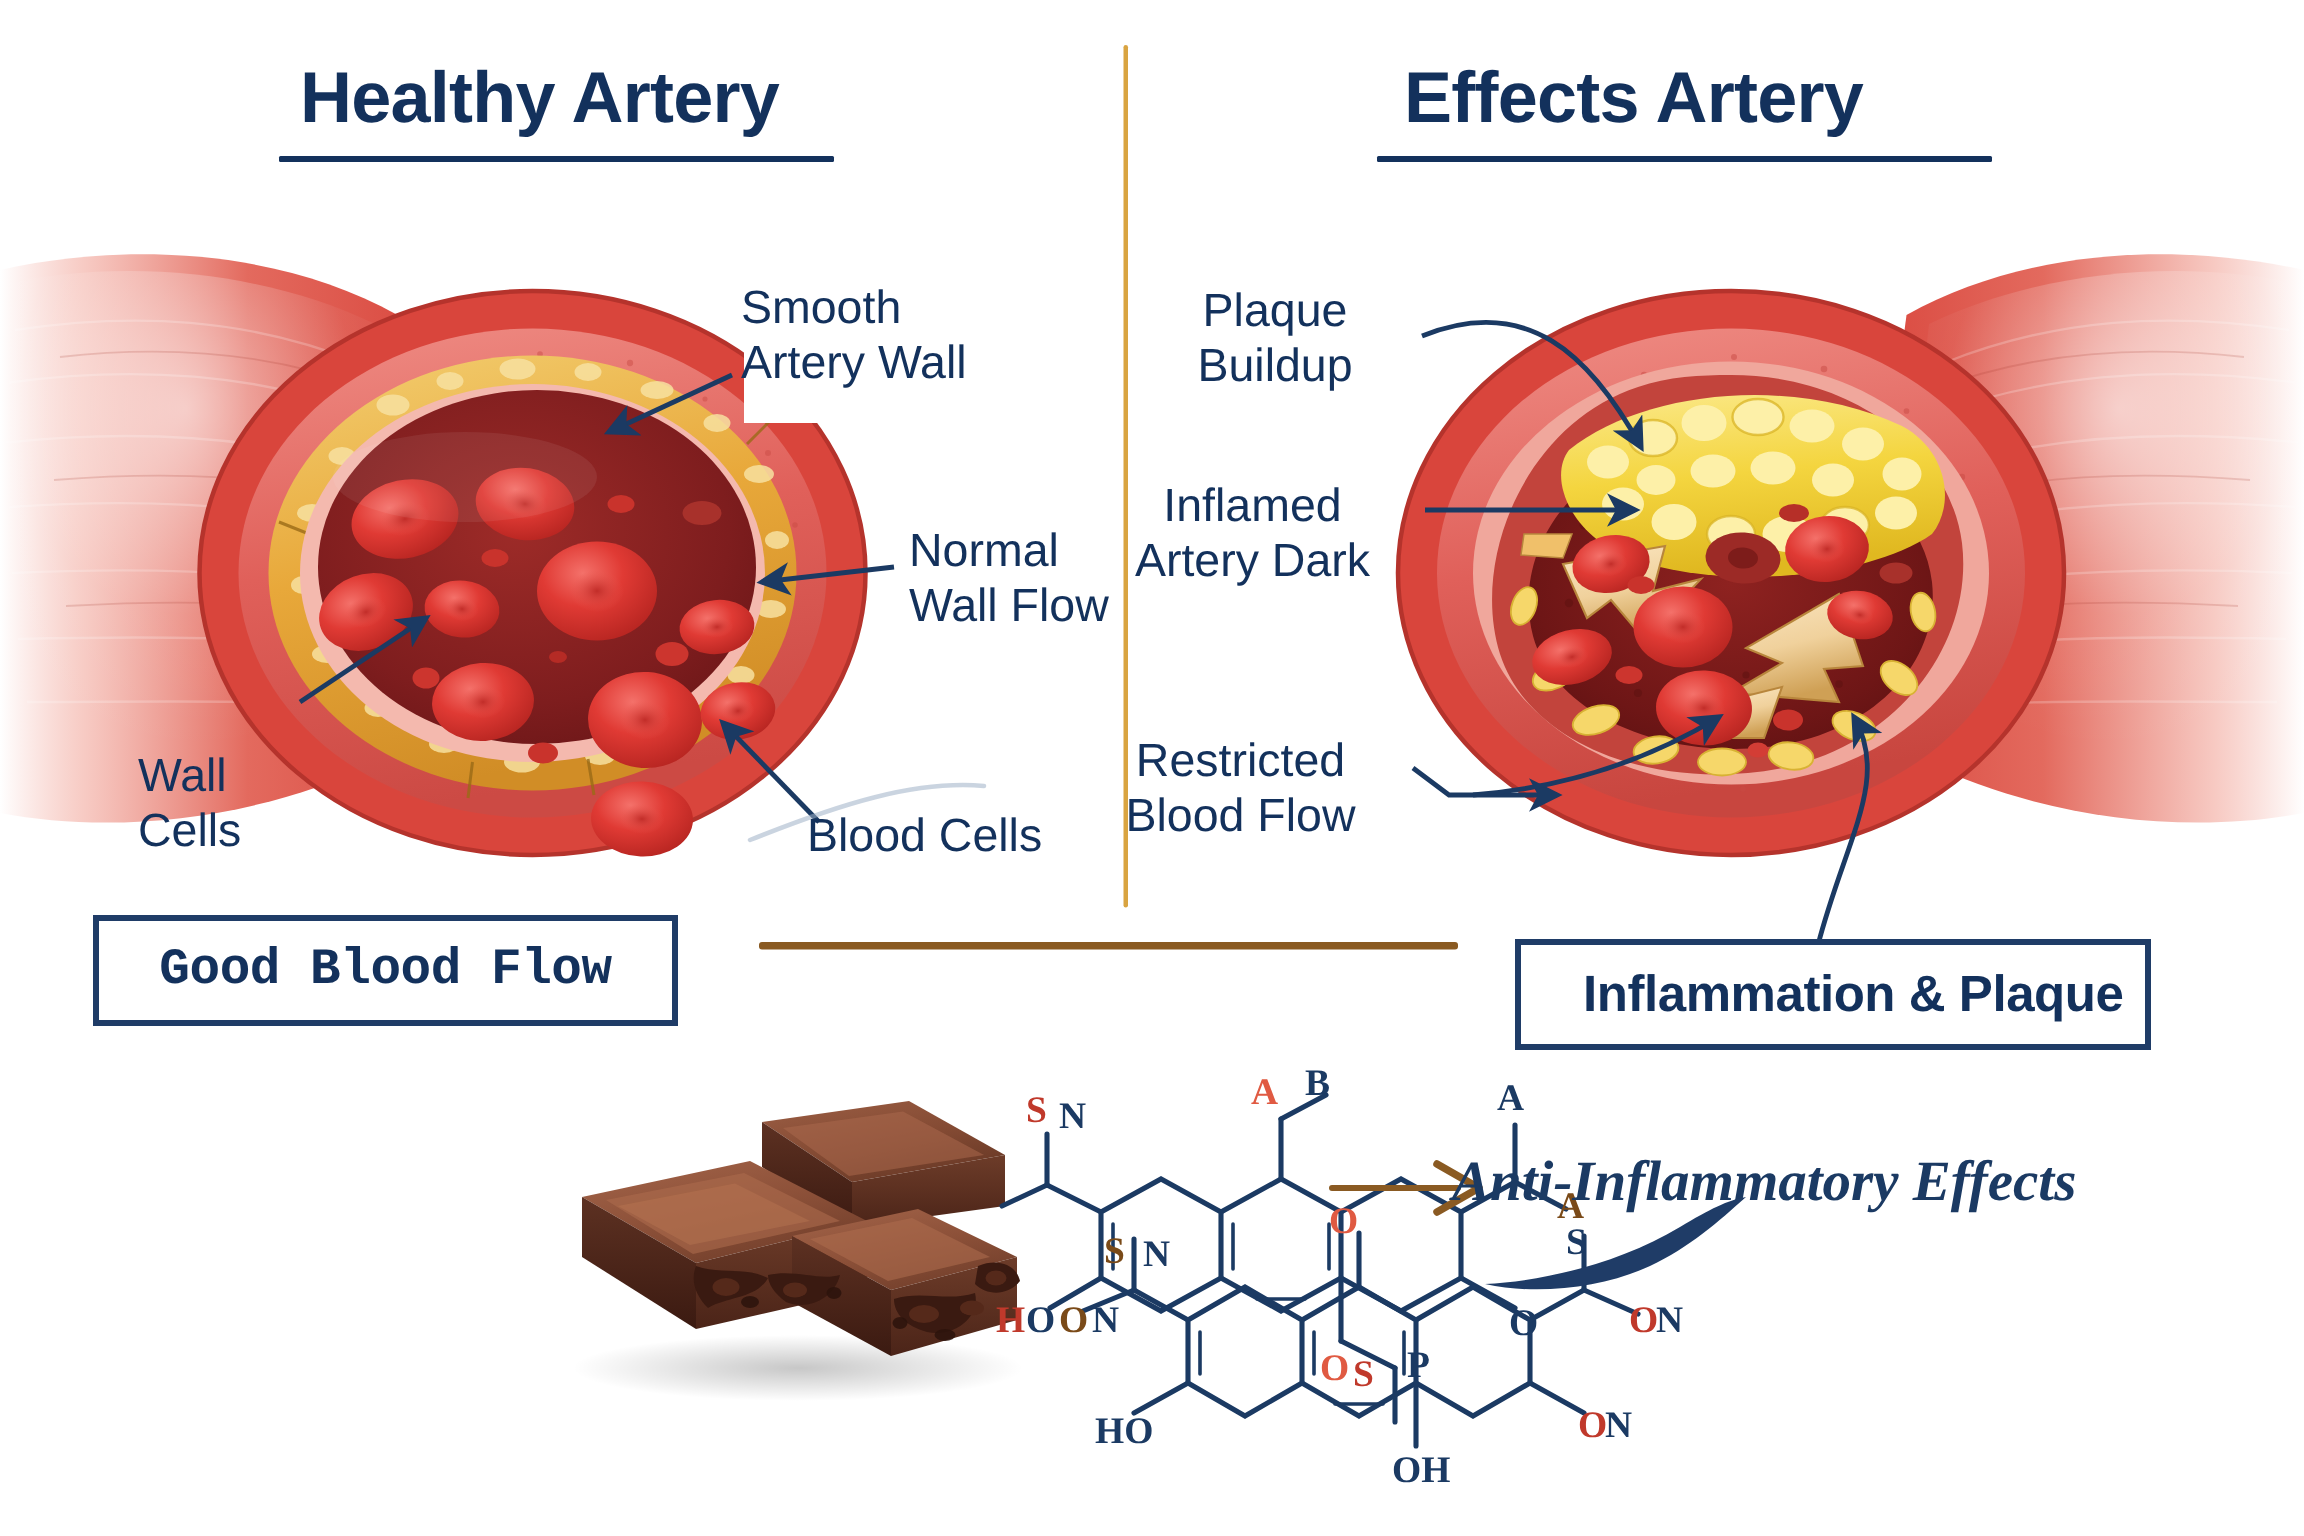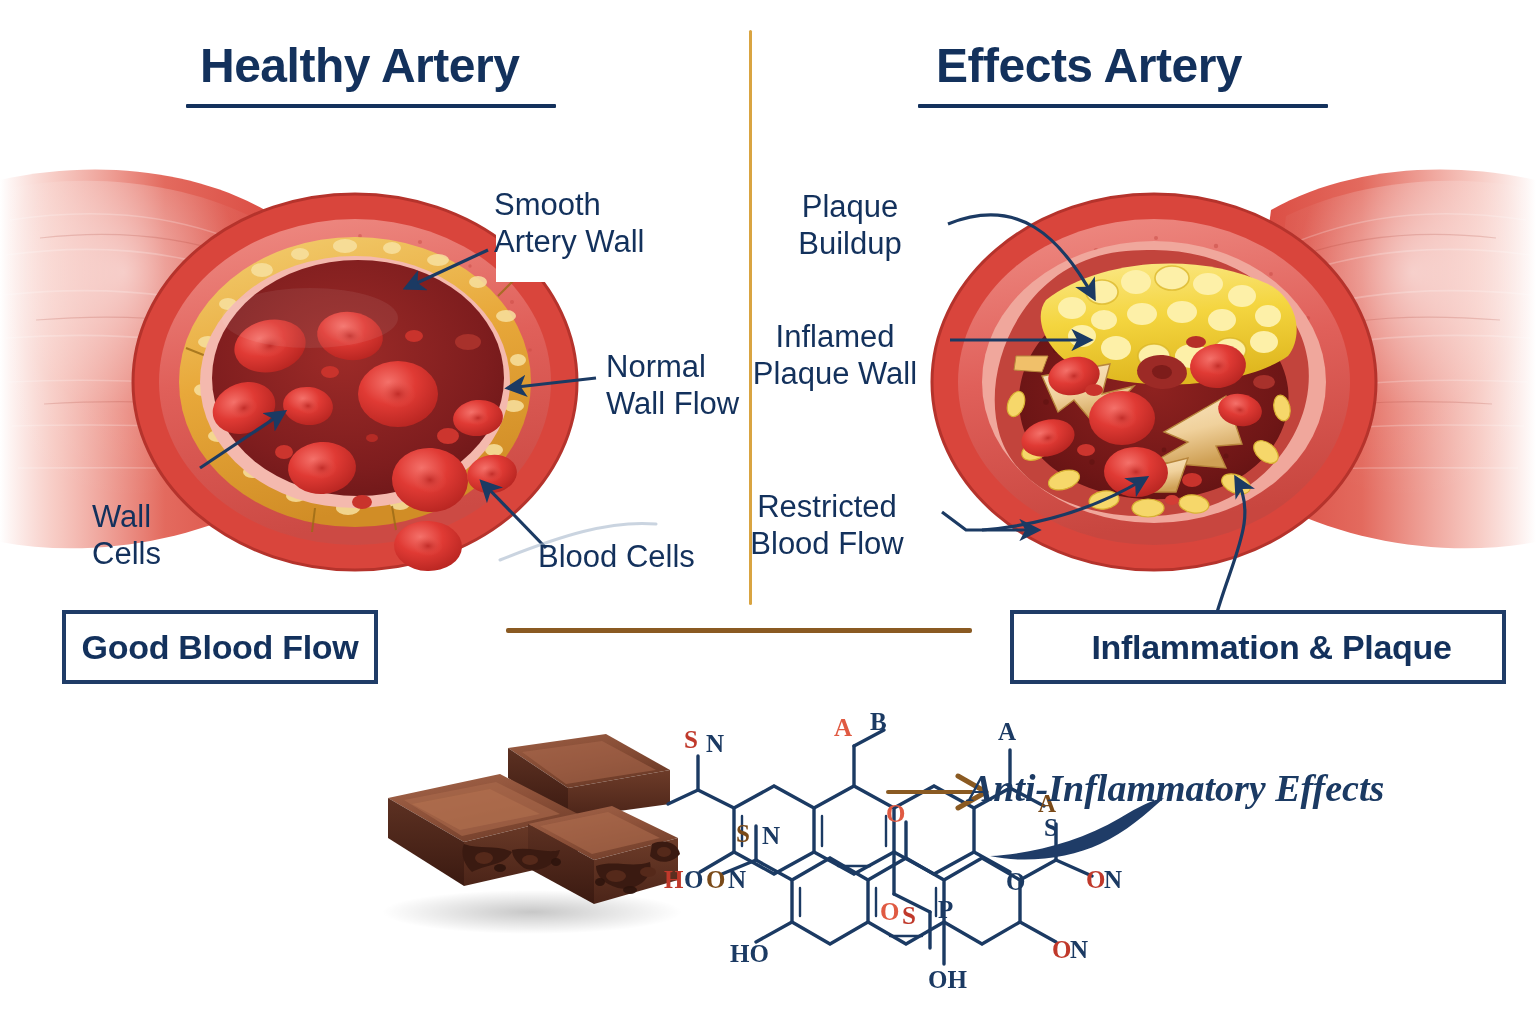--- a/index.html
+++ b/index.html
@@ -465,30 +465,30 @@
 
   <div class="abs anno" style="left:92px;top:498px;">Wall
 Cells</div>
 
   <div class="abs anno" style="left:538px;top:538px;">Blood Cells</div>
 
   <div class="abs anno right-al" style="left:760px;top:188px;width:180px;">Plaque
 Buildup</div>
 
   <div class="abs anno right-al" style="left:726px;top:318px;width:218px;">Inflamed
-Plaque Wall</div>
+Artery Dark</div>
 
   <div class="abs anno right-al" style="left:712px;top:488px;width:230px;">Restricted
 Blood Flow</div>
 
-  <div class="abs callout" style="left:62px;top:610px;width:316px;height:74px;">
+  <div class="abs callout" style="left:62px;top:610px;width:390px;height:74px;font-family:Liberation Mono, monospace;">
     <span>Good Blood Flow</span>
   </div>
 
-  <div class="abs callout" style="left:1010px;top:610px;width:496px;height:74px;padding-left:27px;">
+  <div class="abs callout" style="left:1010px;top:626px;width:424px;height:74px;padding-left:27px;">
     <span>Inflammation &amp; Plaque</span>
   </div>
 
   <div class="abs brown-rule" style="left:506px;top:628px;width:466px;"></div>
 
 
   <svg class="abs" style="left:360px;top:726px;" width="340" height="210" viewBox="0 0 340 210">
     <defs>
       <linearGradient id="chTopA" x1="0" y1="0" x2="0.6" y2="1">
         <stop offset="0" stop-color="#a4654a"></stop>

